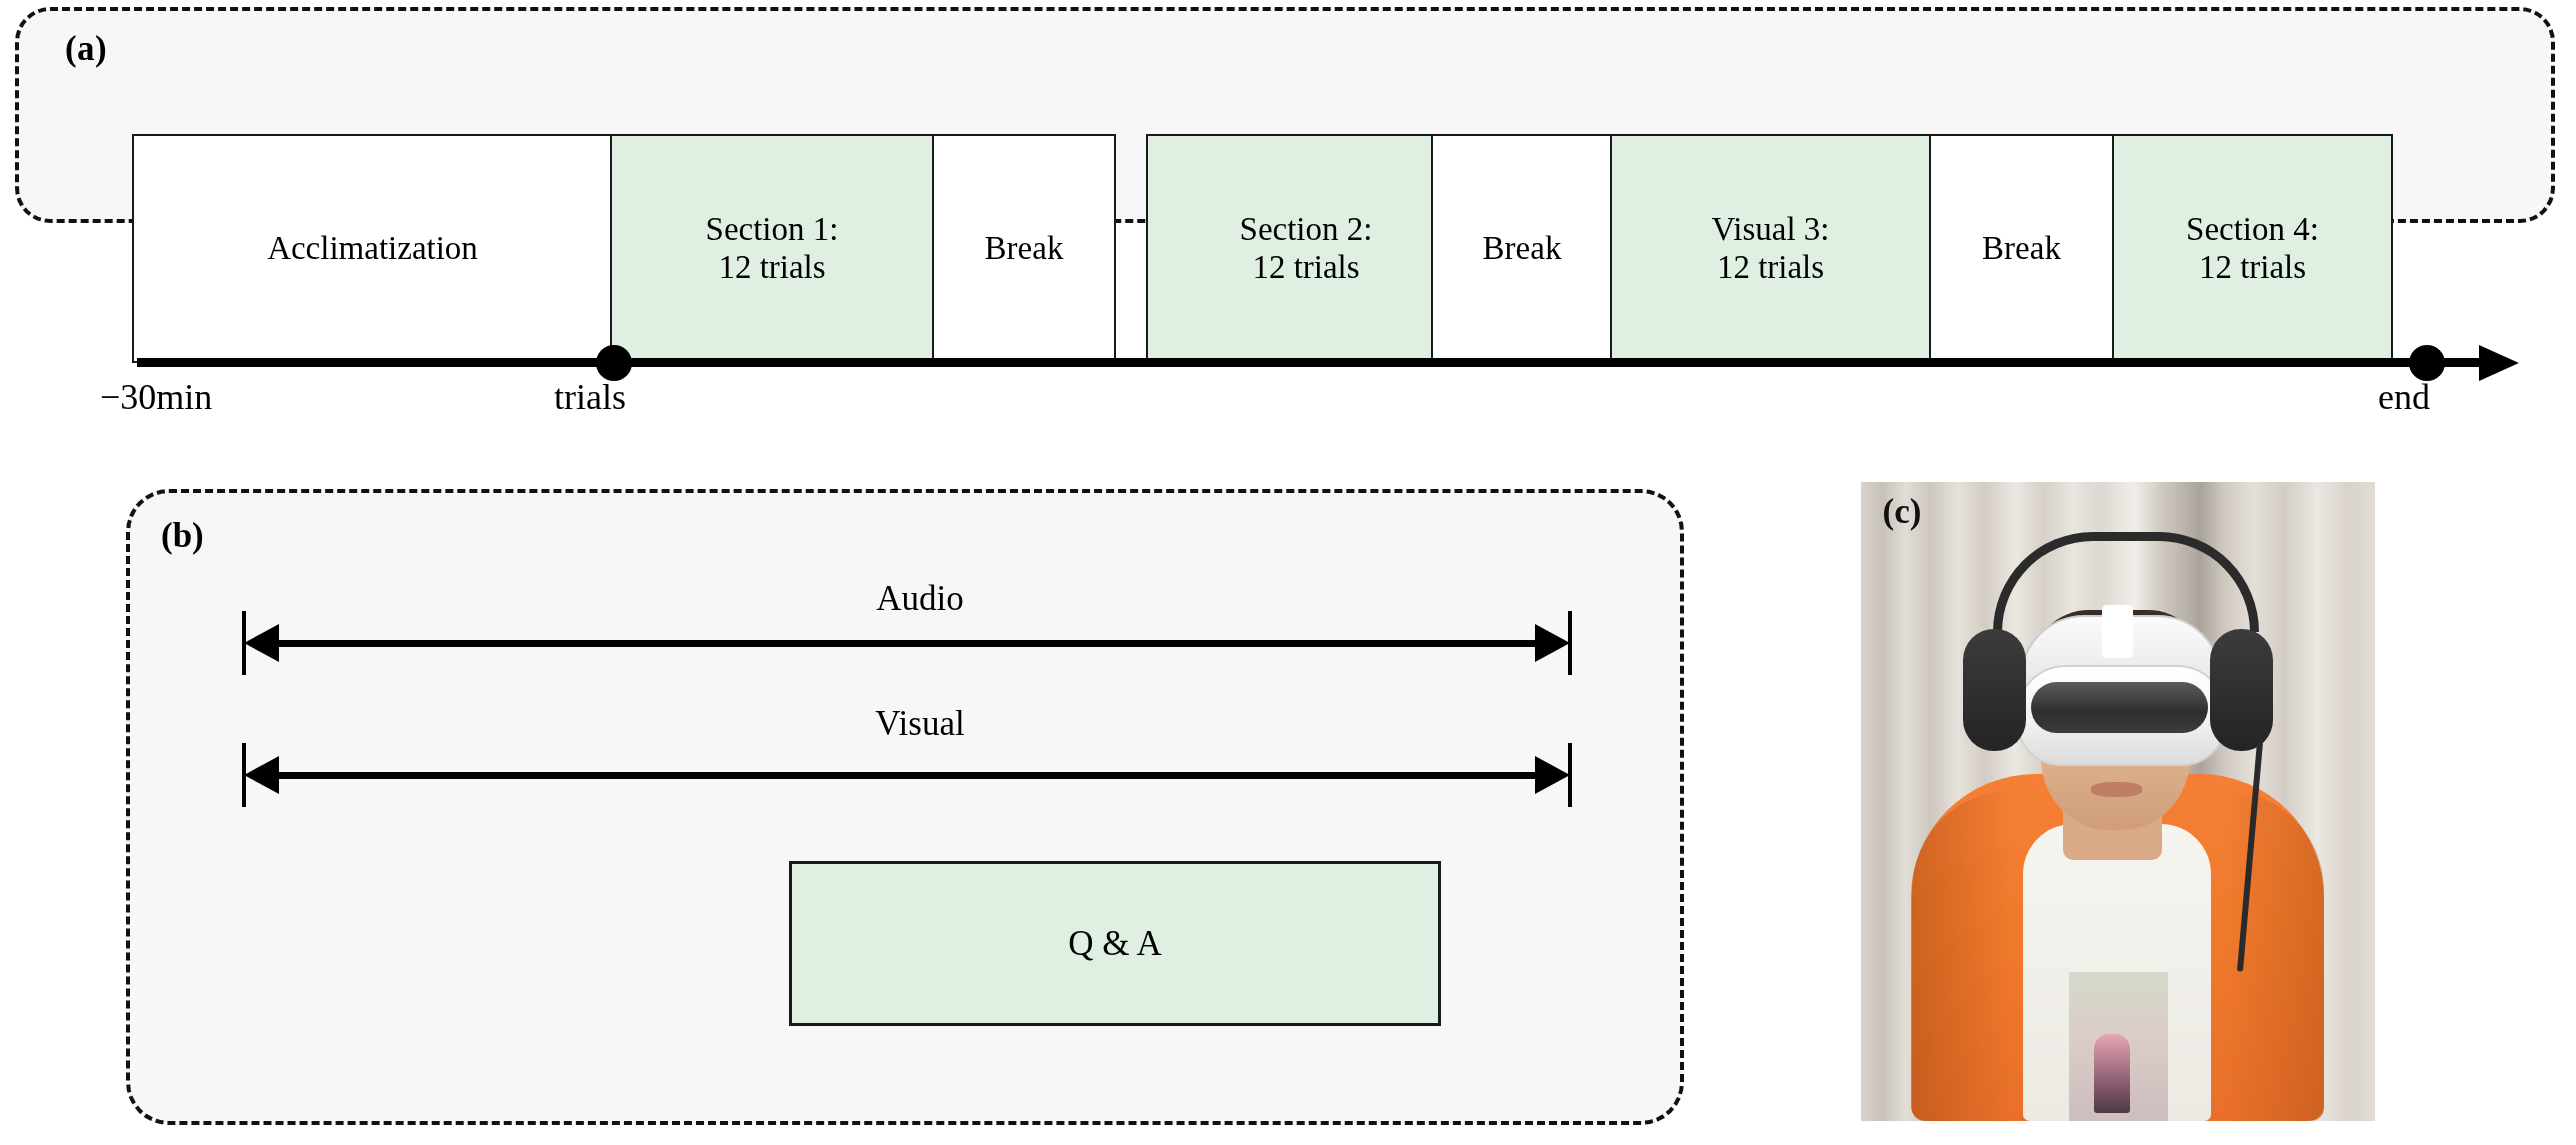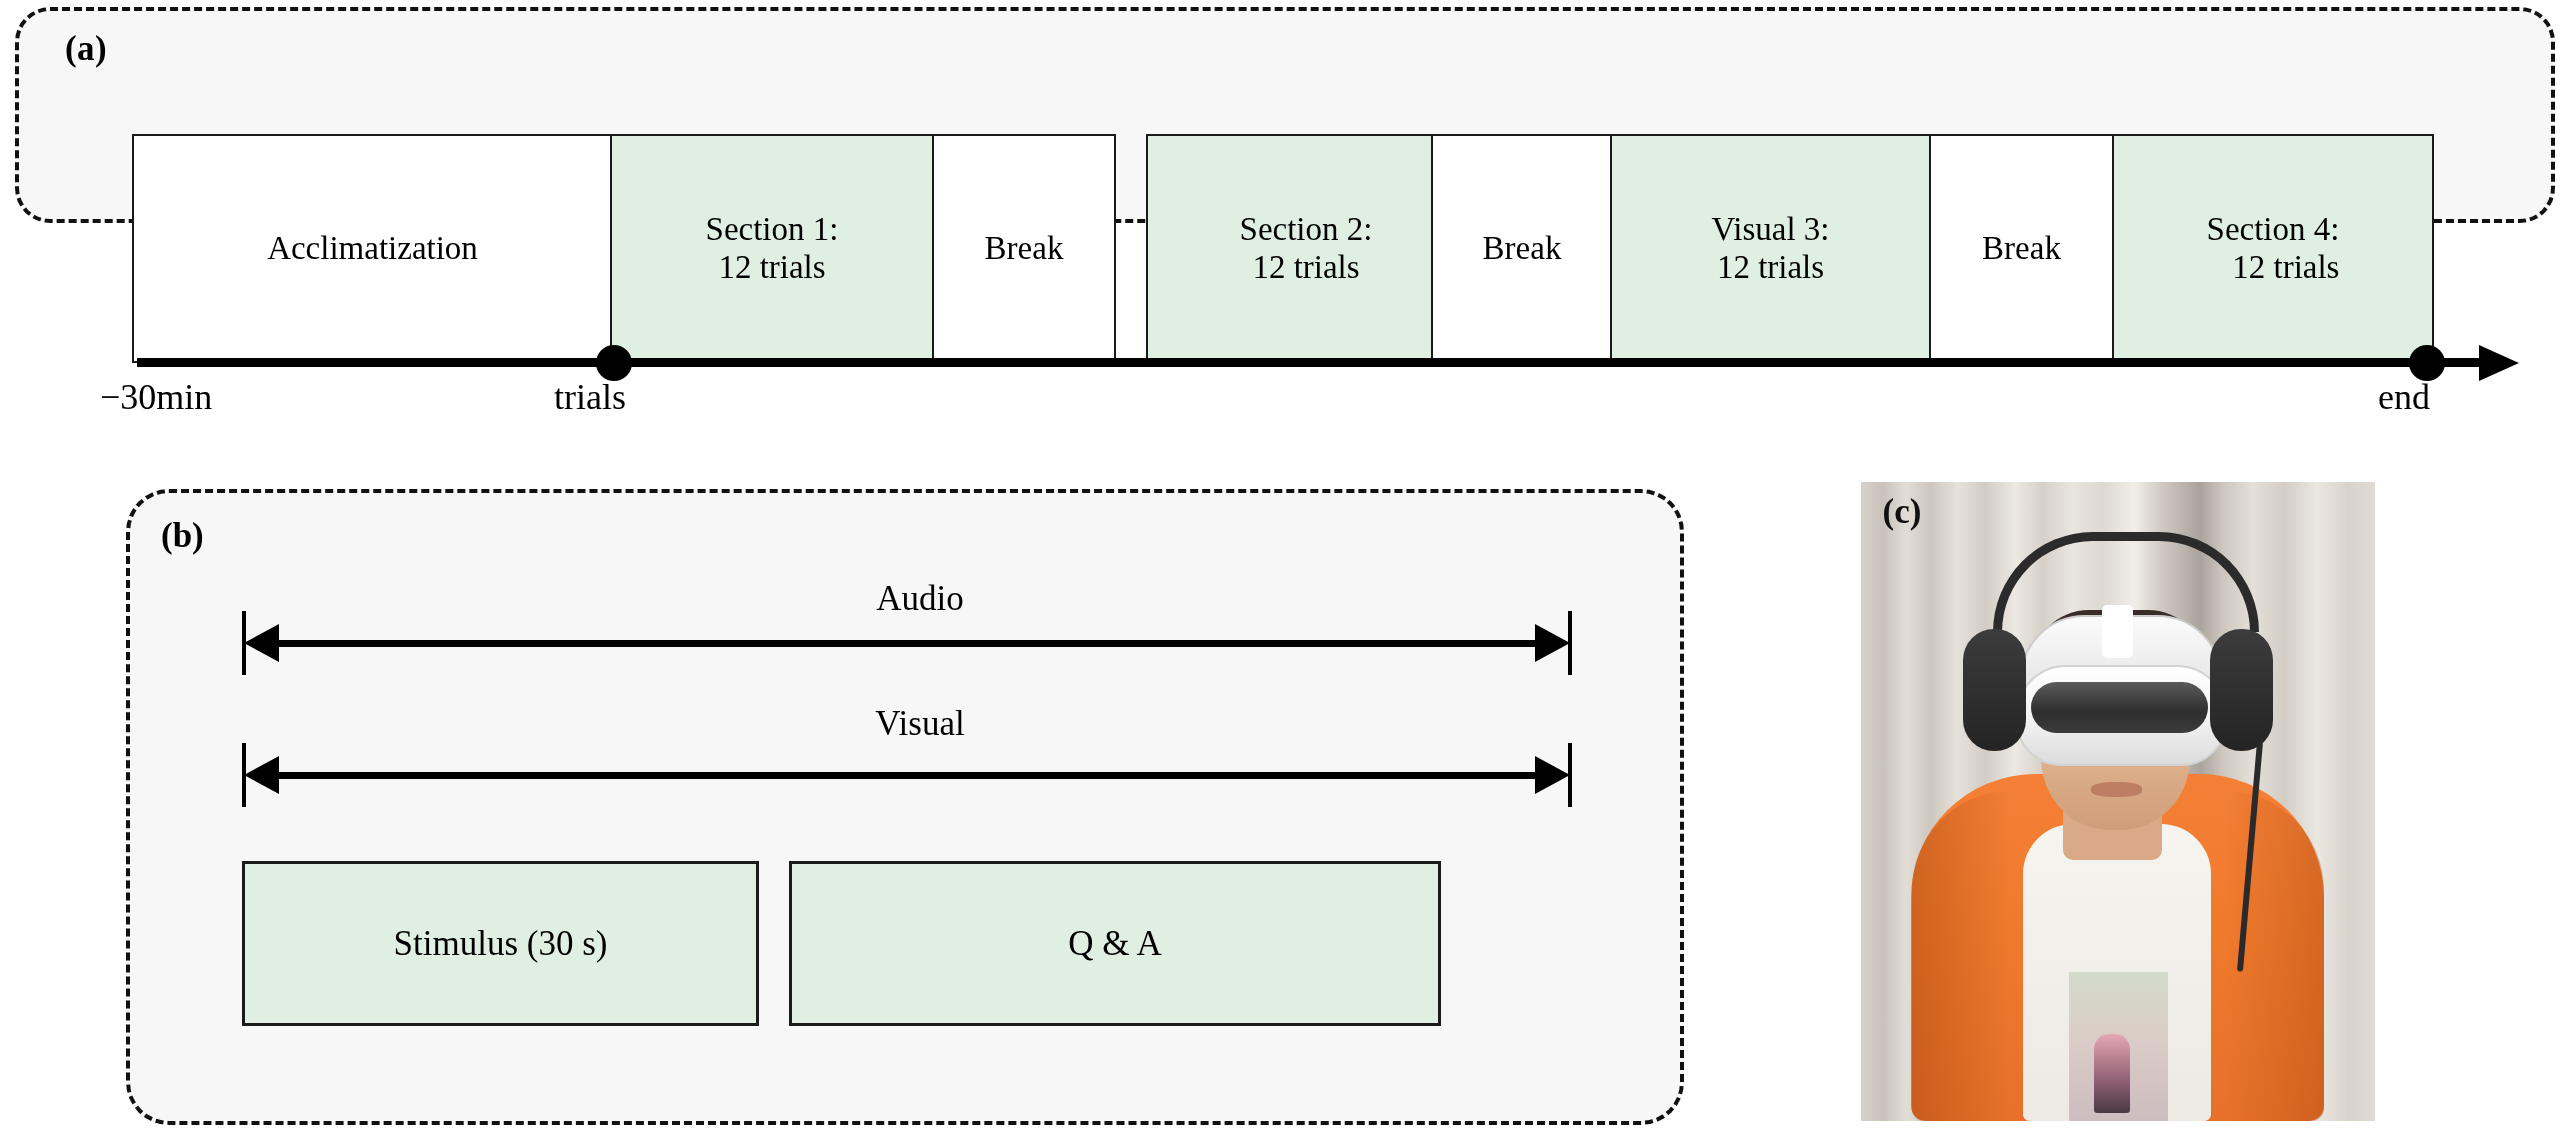--- a/index.html
+++ b/index.html
@@ -241,21 +241,21 @@
       <span>
         <span>Visual 3:</span><br>
         <span>12 trials</span>
       </span>
     </div>
 
     <div class="block" style="left:1797px;width:185px;">
       <span class="nowrap">Break</span>
     </div>
 
-    <div class="block green" style="left:1980px;width:322px;text-align:right;">
+    <div class="block green" style="left:1980px;width:281px;">
       <span>
         <span>Section 4:</span><br>
         <span>12 trials</span>
       </span>
     </div>
   </div>
 
   <div id="axis-line"></div>
   <div id="axis-head"></div>
   <div class="axis-dot" id="dot-start"></div>
@@ -281,23 +281,20 @@
 
   <div class="track-label" style="top:211px;">Visual</div>
   <div class="arrow-row" style="top:263px;">
     <div class="arrow-cap left"></div>
     <div class="arrow-cap right"></div>
     <div class="arrow-line"></div>
     <div class="arrow-head left"></div>
     <div class="arrow-head right"></div>
   </div>
 
-  <div class="pb-box" id="box-stimulus">
-    <span class="nowrap">Stimulus (30 s)</span>
-  </div>
   <div class="pb-box" id="box-qa">
     <span class="nowrap">Q &amp; A</span>
   </div>
 </div>
 
 <div id="panel-c">
   <div class="curtain"></div>
 
   <div class="person">
     <div class="hoodie"></div>

